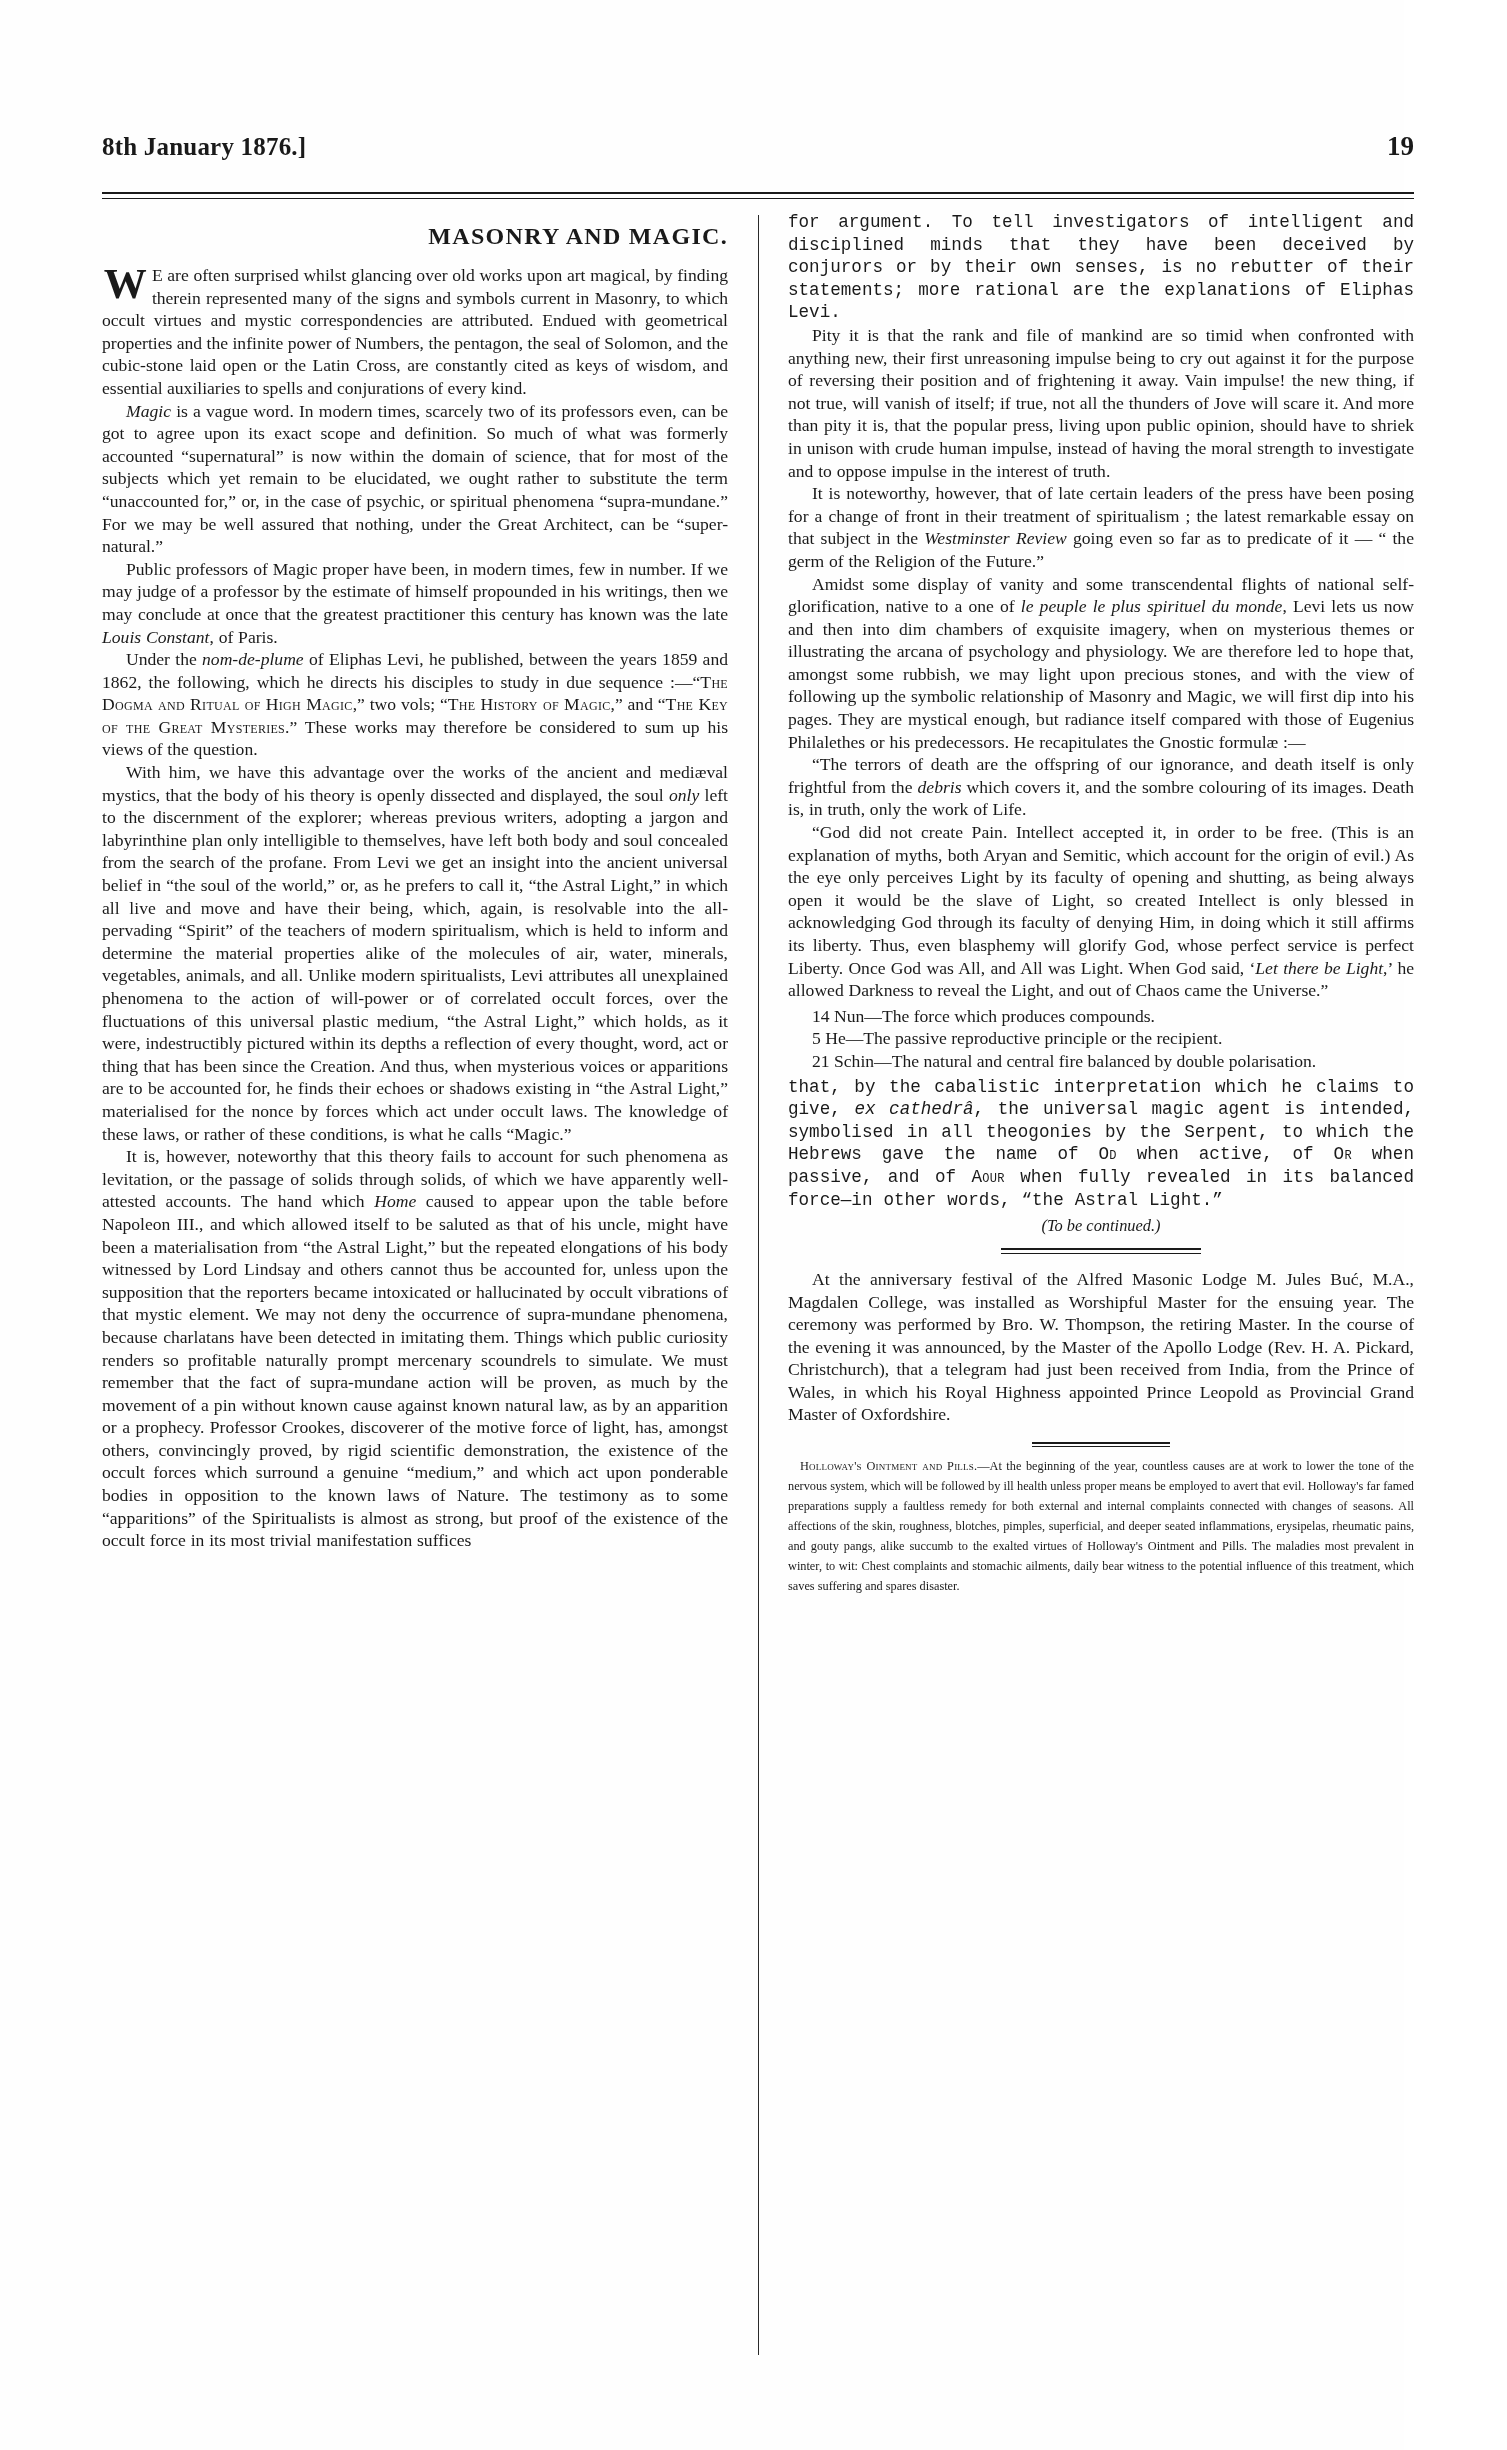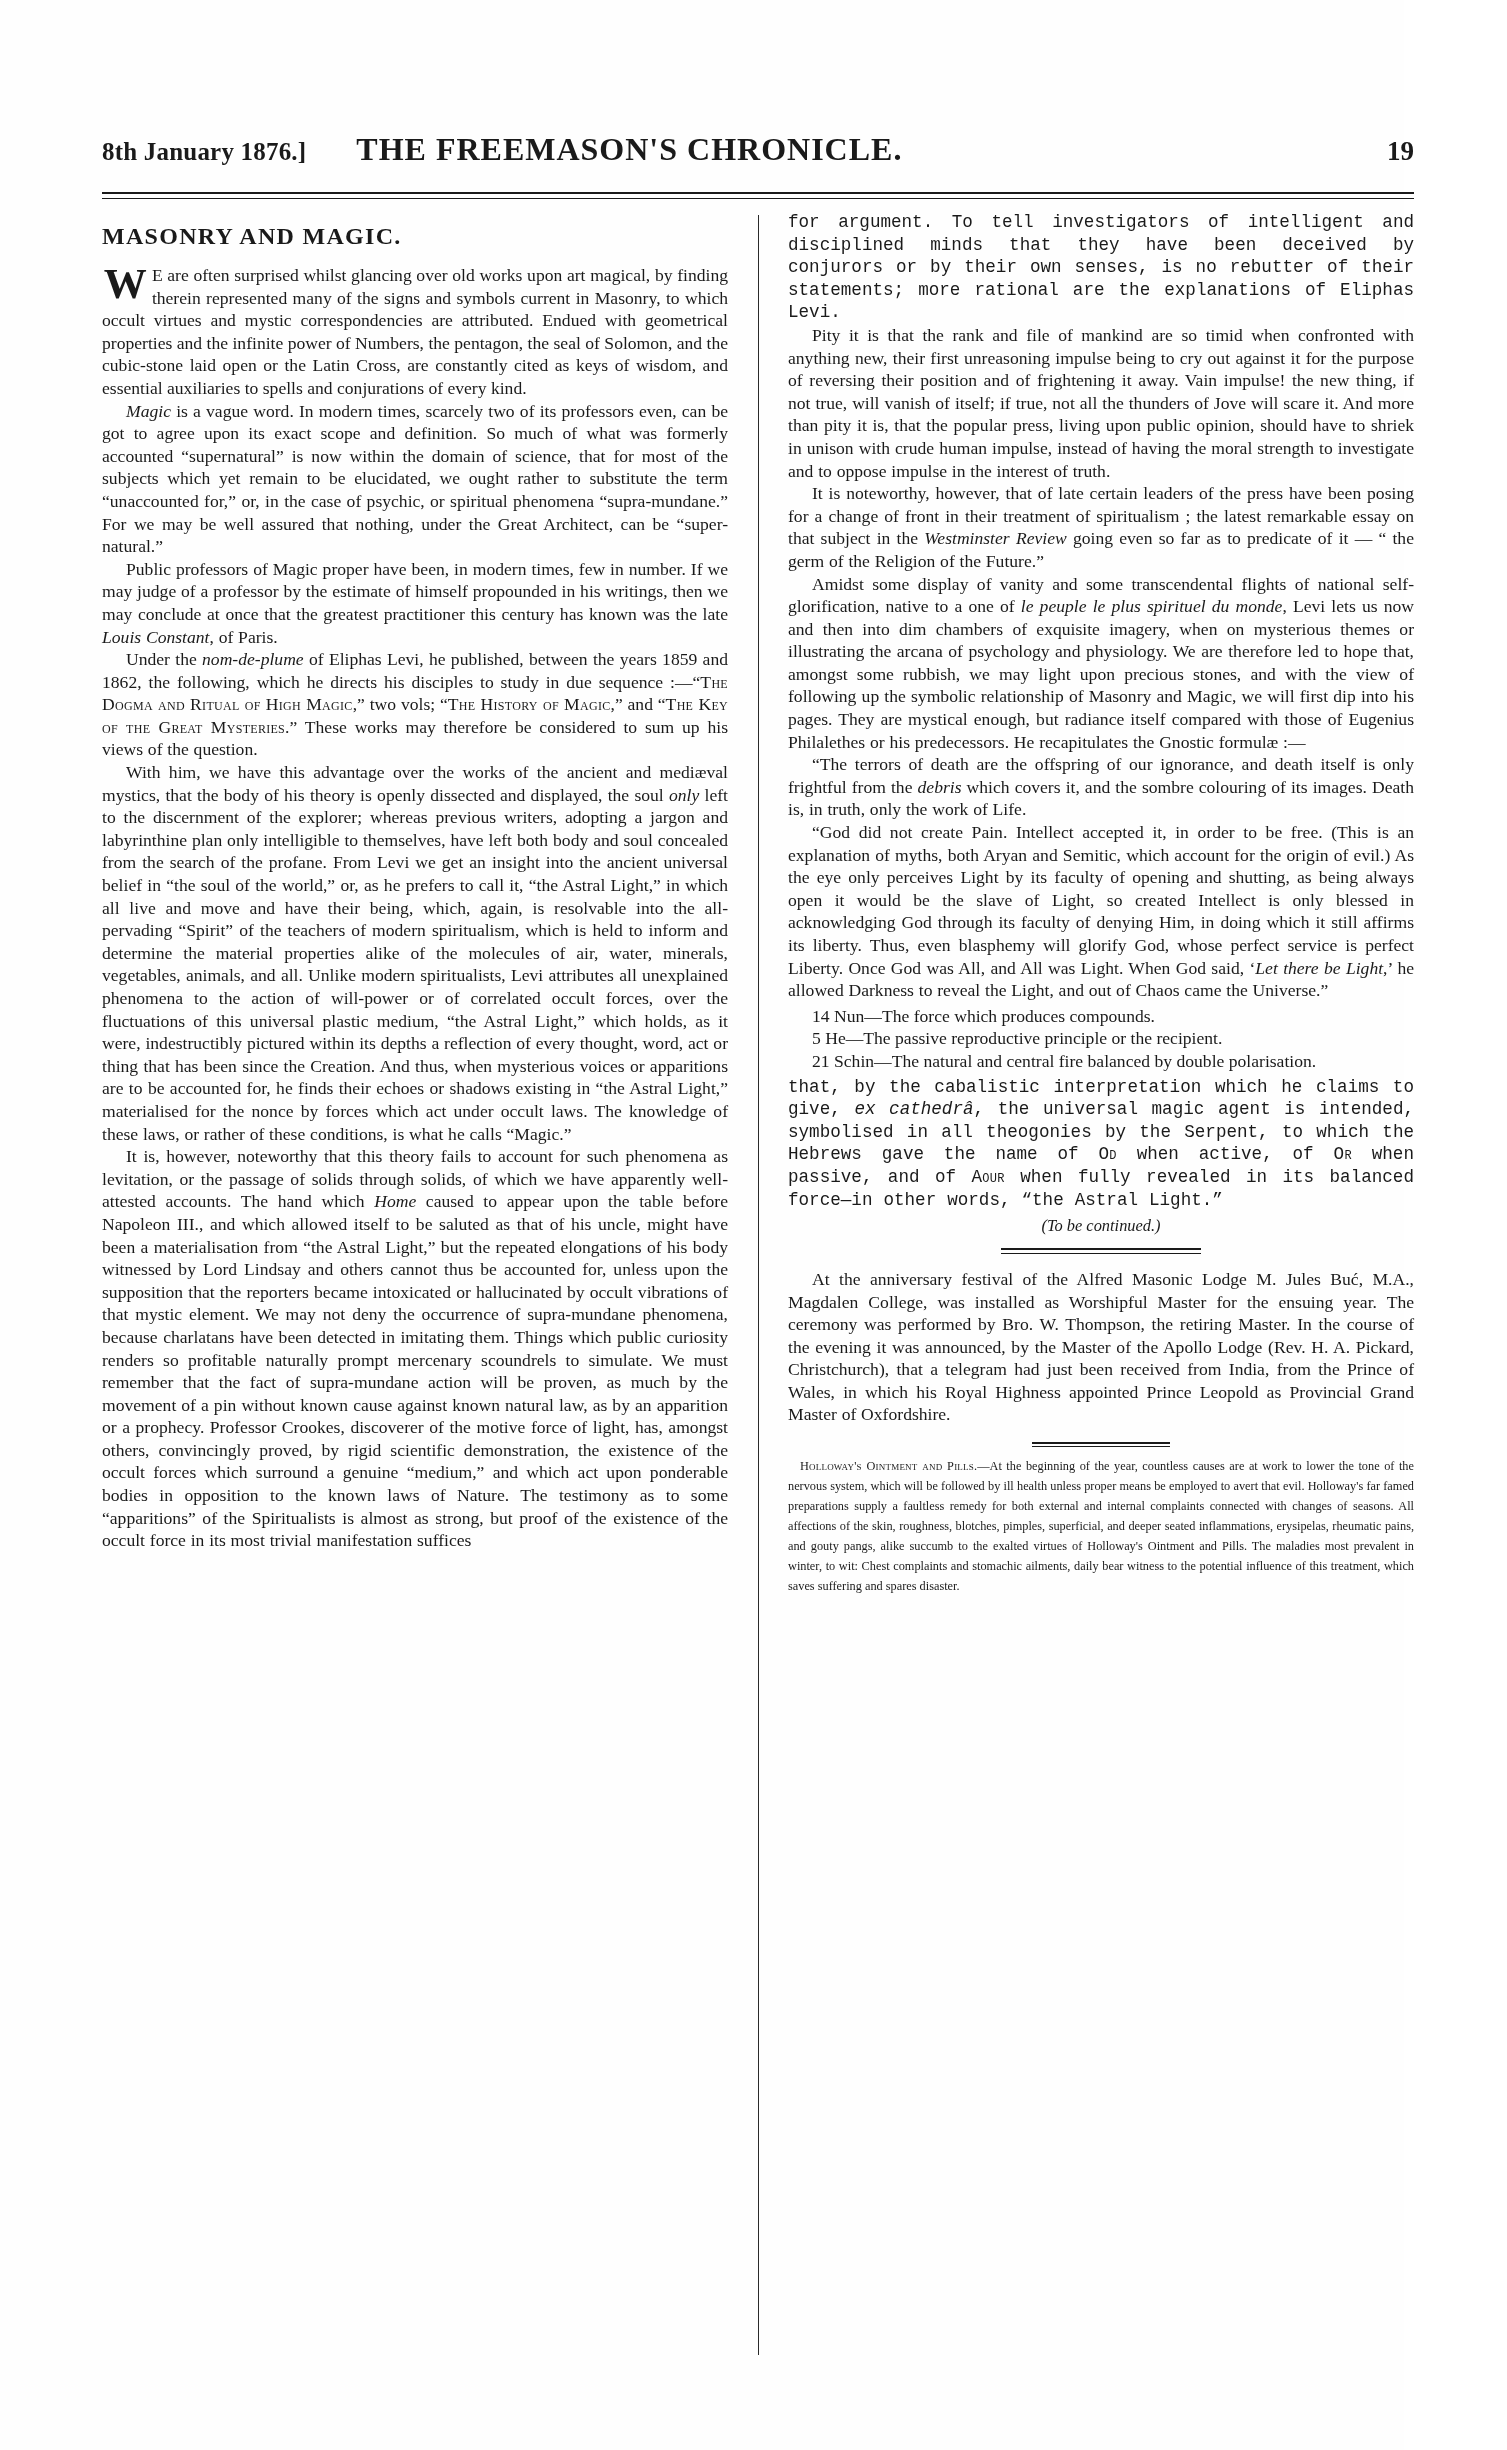--- a/index.html
+++ b/index.html
@@ -76,21 +76,21 @@
   .col-left { padding-right: 15.5px; }
   .col-gutter {
     width: 0;
     border-left: 0.9px solid #2a2a2a;
     margin: 3.5px 14px 0 14px;
     height: 2140px;
   }
   .col-right { padding-left: 15.5px; }
 
   .art-title {
-    text-align: left;
+    text-align: right;
     font-size: 24px;
     font-weight: bold;
     letter-spacing: 1.3px;
     margin: 12px 0 14px 0;
   }
   p.body {
     font-size: 17.6px;
     line-height: 22.6px;
     text-align: justify;
     margin: 0;
@@ -163,21 +163,20 @@
   }
   .advert .sc { letter-spacing: 0.2px; }
 </style>
 </head>
 <body>
 
 <div class="page">
 
   <div class="masthead">
     <span class="masthead-date">8th January 1876.]</span>
-    <span class="masthead-title">THE FREEMASON'S CHRONICLE.</span>
     <span class="masthead-page">19</span>
   </div>
   <div class="rule-double"></div>
 
   <div class="columns">
 
     <div class="col col-left">
 
       <h1 class="art-title">MASONRY AND MAGIC.</h1>
 

